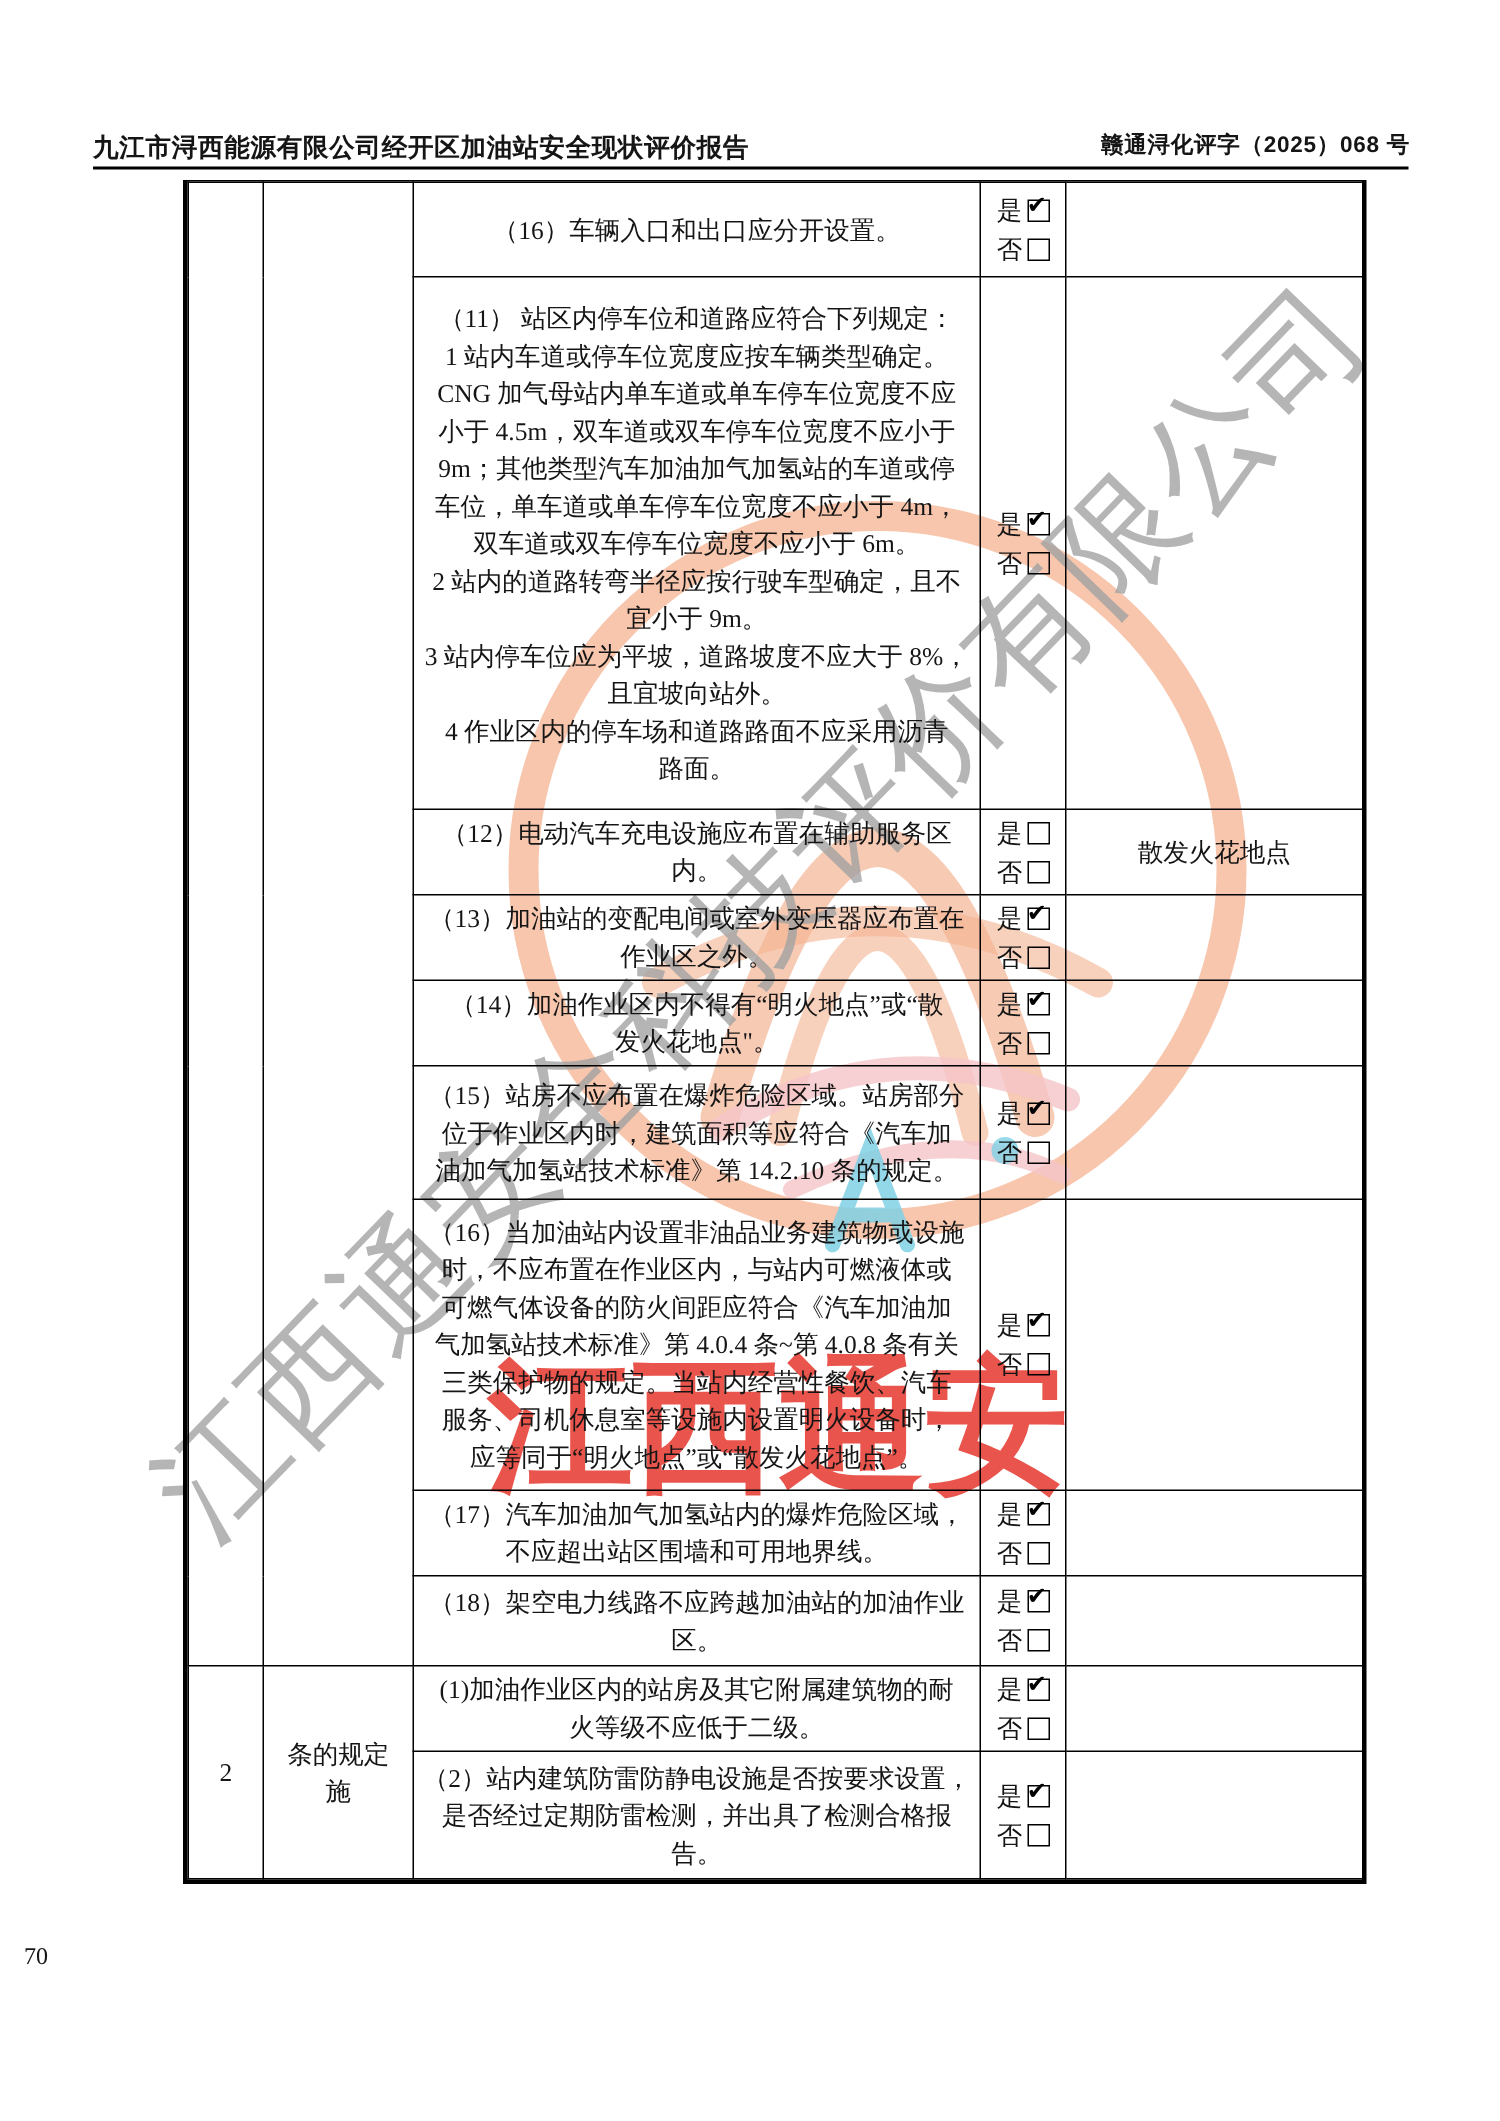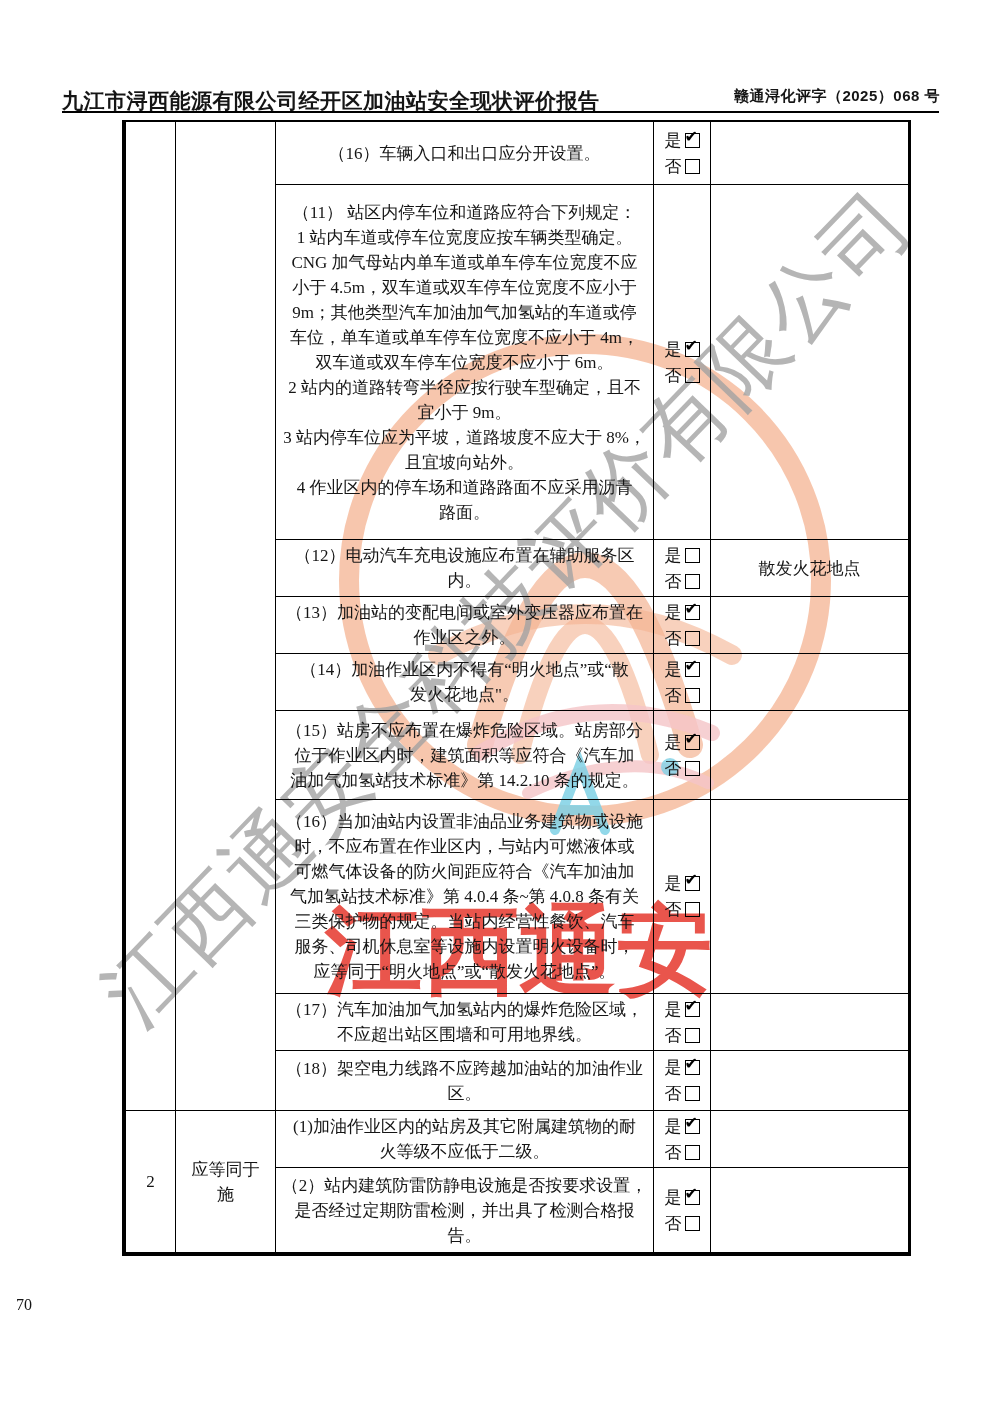--- a/index.html
+++ b/index.html
@@ -1,20 +1,20 @@
 <!DOCTYPE html>
 <html><head>
 <meta charset="utf-8">
 <style>
   html,body{margin:0;padding:0;background:#888;}
   .page{position:relative;width:1000px;height:1414px;background:#fff;margin:0 auto;overflow:hidden;
         font-family:"Liberation Serif","DejaVu Serif",serif;color:#151515;}
   
   .hdr-left{position:absolute;left:62px;top:87px;font-family:Liberation Sans, sans-serif;
-            font-size:21px;font-weight:700;letter-spacing:.5px;}
+            font-size:17px;font-weight:700;letter-spacing:.5px;}
   .hdr-right{position:absolute;right:60px;top:87px;font-family:"Liberation Sans","DejaVu Sans",sans-serif;
              font-size:15px;font-weight:700;letter-spacing:.5px;}
   .hdr-rule{position:absolute;left:62px;top:111px;width:877px;height:2px;background:#000;}
   
   .wm{position:absolute;inset:0;z-index:0;overflow:hidden;pointer-events:none;}
   .wm-logo{position:absolute;left:330px;top:325px;opacity:.8;}
   .wm-diag{position:absolute;left:150px;top:952px;height:88px;white-space:nowrap;
            font-family:"Liberation Sans","DejaVu Sans",sans-serif;font-size:84px;line-height:88px;
            letter-spacing:2px;color:#a3a3a3;opacity:.8;transform-origin:0 100%;transform:rotate(-46deg);}
   .wm-red{position:absolute;left:325px;top:902px;font-family:"Liberation Sans","DejaVu Sans",sans-serif;
@@ -137,21 +137,21 @@
               <td></td>
             </tr>
             <tr style="height: 60px;">
               <td>（18）架空电力线路不应跨越加油站的加油作业
 区。</td>
               <td class="cbcell"><div class="cbline"><span>是</span><span class="cb"><span class="tick">✔</span></span></div><div class="cbline"><span>否</span><span class="cb"></span></div></td>
               <td></td>
             </tr>
             <tr style="height: 55px;">
               <td rowspan="2">2</td>
-              <td rowspan="2">应等同于
+              <td rowspan="2">条的规定
 施</td>
               <td>(1)加油作业区内的站房及其它附属建筑物的耐
 火等级不应低于二级。</td>
               <td class="cbcell"><div class="cbline"><span>是</span><span class="cb"><span class="tick">✔</span></span></div><div class="cbline"><span>否</span><span class="cb"></span></div></td>
               <td></td>
             </tr>
             <tr style="height: 85px;">
               <td>（2）站内建筑防雷防静电设施是否按要求设置，
 是否经过定期防雷检测，并出具了检测合格报
 告。</td>

